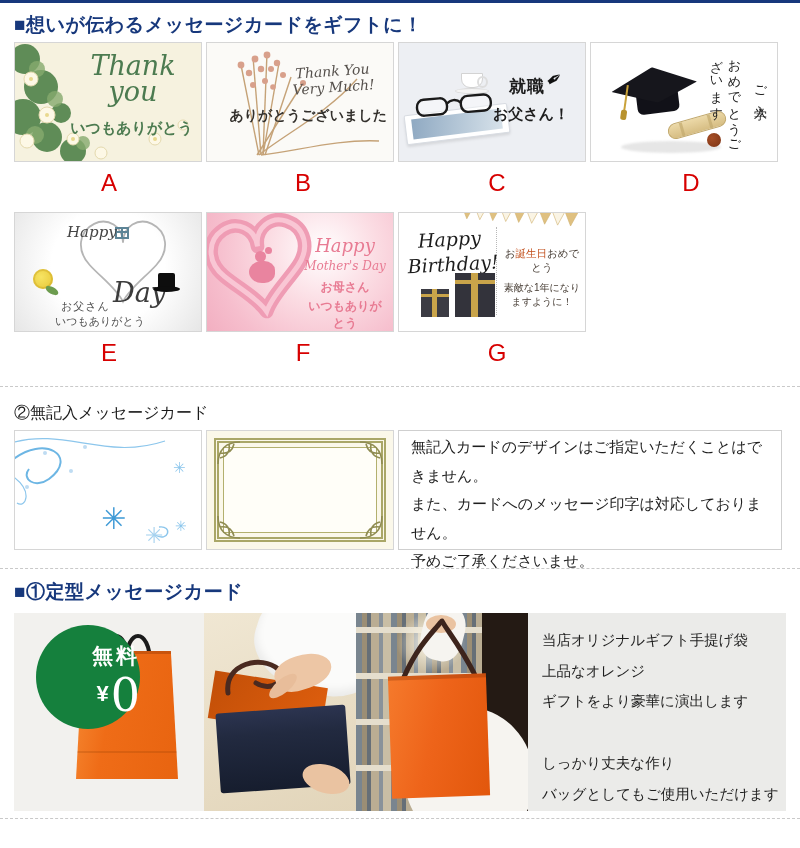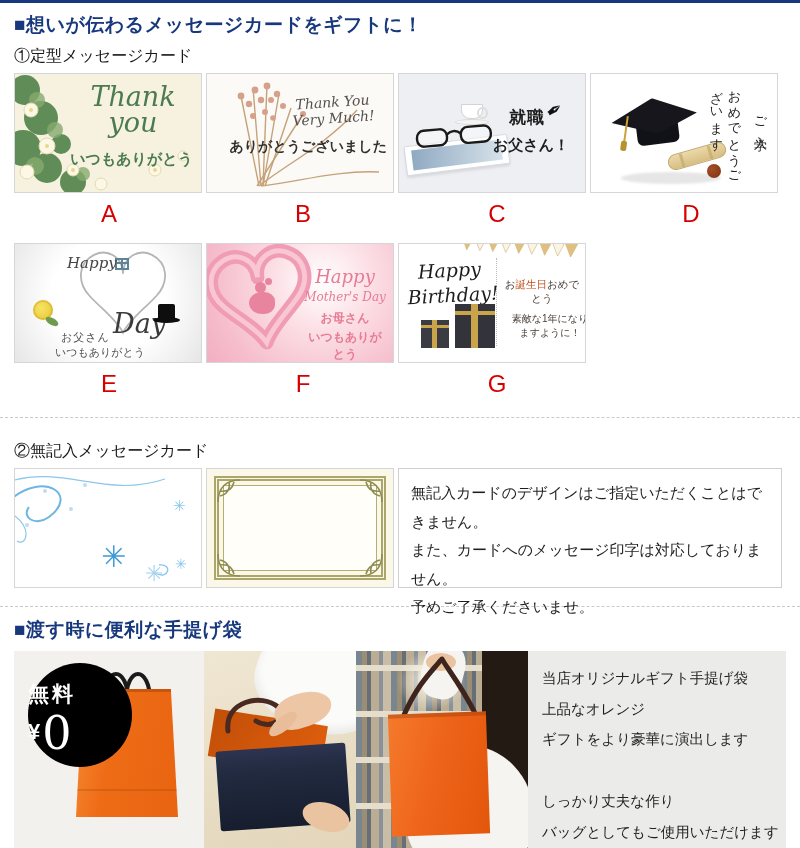--- a/index.html
+++ b/index.html
@@ -100,44 +100,44 @@
              font-family:"DejaVu Serif", serif; font-style:italic; font-size:19px; line-height:1.3; color:#1c1c1c; transform:rotate(-3deg); }
   .g-box-big { position:absolute; left:56px; top:60px; width:40px; height:44px; background:#33333b; }
   .g-box-big::before { content:''; position:absolute; left:16px; top:0; bottom:0; width:7px; background:#c9a44a; }
   .g-box-big::after { content:''; position:absolute; left:0; right:0; top:7px; height:4px; background:#c9a44a; }
   .g-box-small { position:absolute; left:22px; top:76px; width:28px; height:28px; background:#3b3b43; }
   .g-box-small::before { content:''; position:absolute; left:11px; top:0; bottom:0; width:5px; background:#c9a44a; }
   .g-box-small::after { content:''; position:absolute; left:0; right:0; top:5px; height:3px; background:#c9a44a; }
   .g-divider { position:absolute; left:97px; top:14px; height:88px; border-left:1px dotted #b8b8b8; }
   .g-msg1 { position:absolute; left:102px; top:34px; width:82px; text-align:center; font-size:10.5px; color:#4a4038; }
   .g-msg1 .hl { color:#c2501d; }
-  .g-msg2 { position:absolute; left:108px; top:68px; width:86px; text-align:center; font-size:10px; color:#4a4038; }
+  .g-msg2 { position:absolute; left:100px; top:68px; width:86px; text-align:center; font-size:10px; color:#4a4038; }
 
   
   .fixed-note { flex:none; width:204px; padding-top:2px; color:#d70000; font-size:20.5px; line-height:1.45;
                 white-space:pre-line; letter-spacing:0.2px; }
 
   
   .blank1 { background:#fff; }
   .blank2 { background:#fbf8ea; }
   .frame-outer { position:absolute; inset:7px; border:5px double #aaa768; }
   .frame-inner { position:absolute; inset:16px; border:1px solid #b3b06e; background:#fffef8; }
   .corner { position:absolute; width:26px; height:26px; }
   .corner svg { display:block; }
   .c-tl { left:9px; top:9px; } .c-tr { right:9px; top:9px; transform:scaleX(-1); }
   .c-bl { left:9px; bottom:9px; transform:scaleY(-1); } .c-br { right:9px; bottom:9px; transform:scale(-1,-1); }
 
-  .blank-note { width:384px; height:120px; border:1px solid #cfcfcf; padding:10px 12px; font-size:15px;
+  .blank-note { width:384px; height:120px; border:1px solid #cfcfcf; padding:2px 12px; font-size:15px;
                 line-height:1.9; color:#1e1e1e; white-space:pre-line; flex:none; }
 
   
   .bag-row { display:flex; margin-left:14px; width:772px; height:198px; }
   .bag-photo1 { width:190px; flex:none; background:#f2f1ee; position:relative; overflow:hidden; }
-  .free-badge { position:absolute; left:14px; top:12px; width:104px; height:104px; border-radius:50%;
-                background:#000000; color:#fff; text-align:left; }
+  .free-badge { position:absolute; left:22px; top:12px; width:104px; height:104px; border-radius:50%;
+                background:#15803d; color:#fff; text-align:right; }
   .free-badge .l1 { font-size:21px; font-weight:bold; letter-spacing:3px; margin-top:17px; }
   .free-badge .yen { font-size:22px; font-weight:bold; vertical-align:10px; margin-right:2px; }
   .free-badge .zero { font-family:"DejaVu Serif", serif; font-size:46px; line-height:1.1; }
   .pbag { position:absolute; left:62px; top:38px; width:102px; height:128px;
           background:linear-gradient(100deg,#f68a33 0%,#ef6c17 35%,#e86410 100%);
           clip-path:polygon(7% 0,93% 0,100% 100%,0 100%); }
   .pbag::before { content:''; position:absolute; left:0; right:0; top:0; height:3px; background:rgba(120,40,0,.30); }
   .pbag::after { content:''; position:absolute; left:0; right:0; bottom:26px; height:2px; background:rgba(140,60,0,.22); }
   .pbag-handles { position:absolute; left:62px; top:6px; }
 
@@ -181,21 +181,20 @@
 
   .bag-text { flex:1; background:#ebebe9; padding:12px 0 16px 14px; font-size:14.5px; line-height:2.12;
               color:#1e1e1e; white-space:pre-line; }
 </style>
 </head>
 <body>
 
 <div class="page">
 
   <div class="sec-title">■想いが伝わるメッセージカードをギフトに！</div>
-  <div class="sub-title">①定型メッセージカード</div>
 
   <div class="cards-row">
 
     <div class="card cardA">
       <svg width="188" height="118" viewBox="0 0 188 118" style="position:absolute;inset:0">
         <g fill="#5f8c57">
           <circle cx="10" cy="16" r="15"></circle>
             <circle cx="26" cy="44" r="17"></circle>
             <circle cx="8" cy="74" r="18"></circle>
           <circle cx="32" cy="94" r="15"></circle>
@@ -356,21 +355,21 @@
   </div>
 
   <div class="labels-row">
     <div class="label">E</div>
     <div class="label">F</div>
     <div class="label">G</div>
   </div>
 
   <hr class="dash-divider" style="margin-top:10px">
 
-  <div class="sub-title" style="margin-top:23px">②無記入メッセージカード</div>
+  <div class="sub-title" style="margin-top:16px">②無記入メッセージカード</div>
 
   <div class="cards-row">
 
     <div class="card blank1">
       <svg width="188" height="118" viewBox="0 0 188 118" style="position:absolute;inset:0">
         <g fill="none" stroke="#6db6e4" stroke-width="2">
           <path d="M-4 30 C 30 2, 64 26, 34 48 C 20 58, 6 48, 14 38"></path>
           <path d="M-4 12 C 50 -4, 90 30, 150 10" stroke-width="1.2" stroke="#8cc6ec"></path>
           <path d="M-4 44 C 20 60, 10 78, 2 72" stroke-width="1.2" stroke="#8cc6ec"></path>
           <path d="M140 104 c 14 8, 18 -10, 4 -8" stroke-width="1.4" stroke="#8cc6ec"></path>
@@ -415,21 +414,21 @@
         </div>
     </div>
 
     <div class="blank-note">無記入カードのデザインはご指定いただくことはできません。
 また、カードへのメッセージ印字は対応しておりません。
 予めご了承くださいませ。</div>
   </div>
 
   <hr class="dash-divider" style="margin-top:18px">
 
-  <div class="sec-title" style="margin-top:10px">■渡す時に便利な手提げ袋</div>
+  <div class="sec-title" style="margin-top:10px">■①定型メッセージカード</div>
 
   <div class="bag-row" style="margin-top:8px">
 
     <div class="bag-photo1">
       <svg class="pbag-handles" width="102" height="48" viewBox="0 0 102 48">
         <g fill="none" stroke="#1b1b1b" stroke-width="4" stroke-linecap="round">
           <path d="M28 44 C 28 8, 52 8, 52 44"></path>
           <path d="M50 44 C 50 8, 74 8, 74 44"></path>
         </g>
       </svg>

